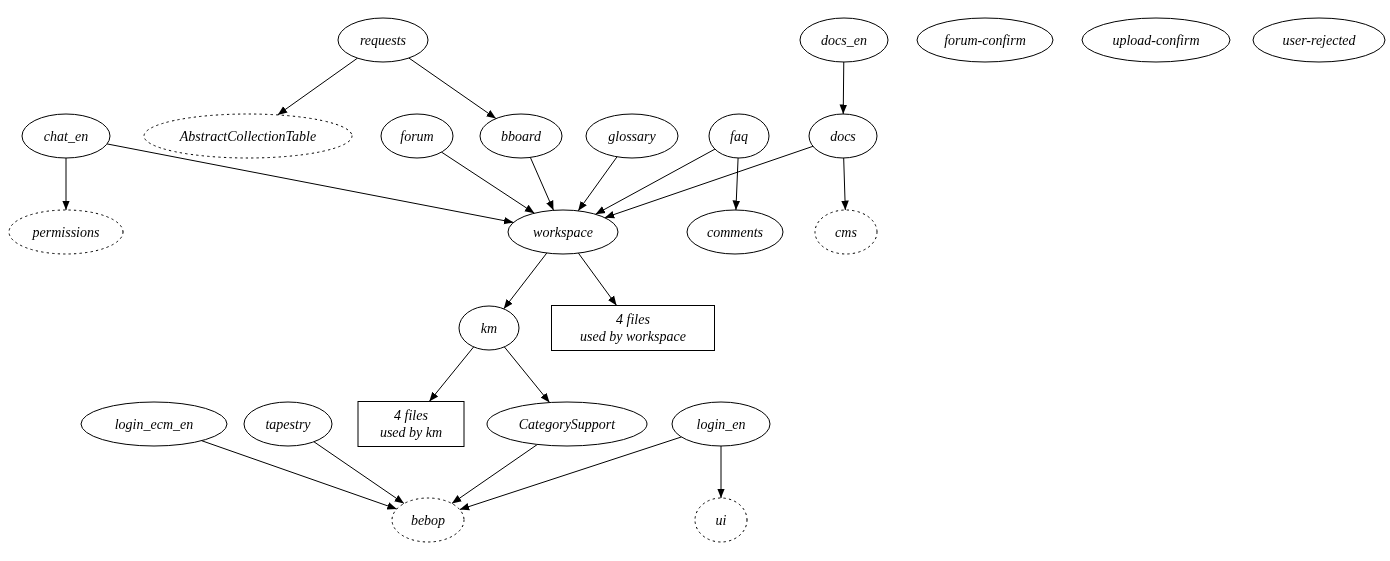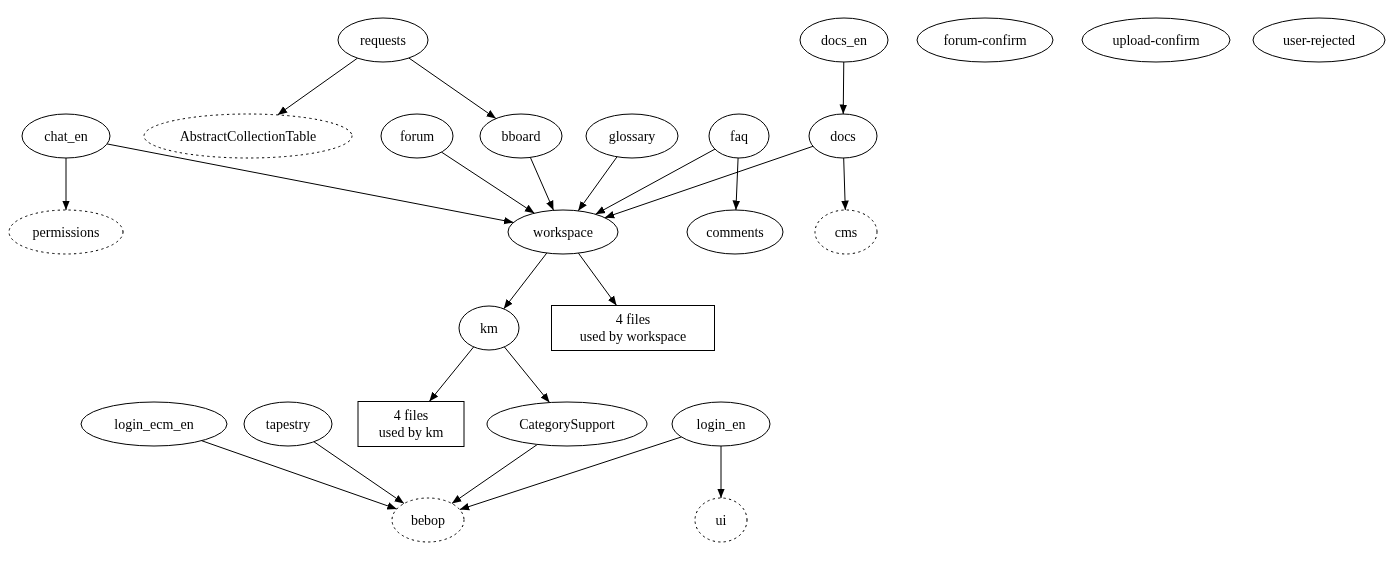--- a/index.html
+++ b/index.html
@@ -7,20 +7,21 @@
     padding: 0;
     background: #ffffff;
     font-family: "Liberation Serif", "DejaVu Serif", serif;
   }
   .canvas {
     position: relative;
     width: 1390px;
     height: 561px;
     background: #ffffff;
     overflow: hidden;
+    font-style: italic;
   }
   svg text {
     font-family: "Liberation Serif", "DejaVu Serif", serif;
     font-size: 14px;
     fill: #000000;
   }
 </style>
 </head>
 <body>
 

